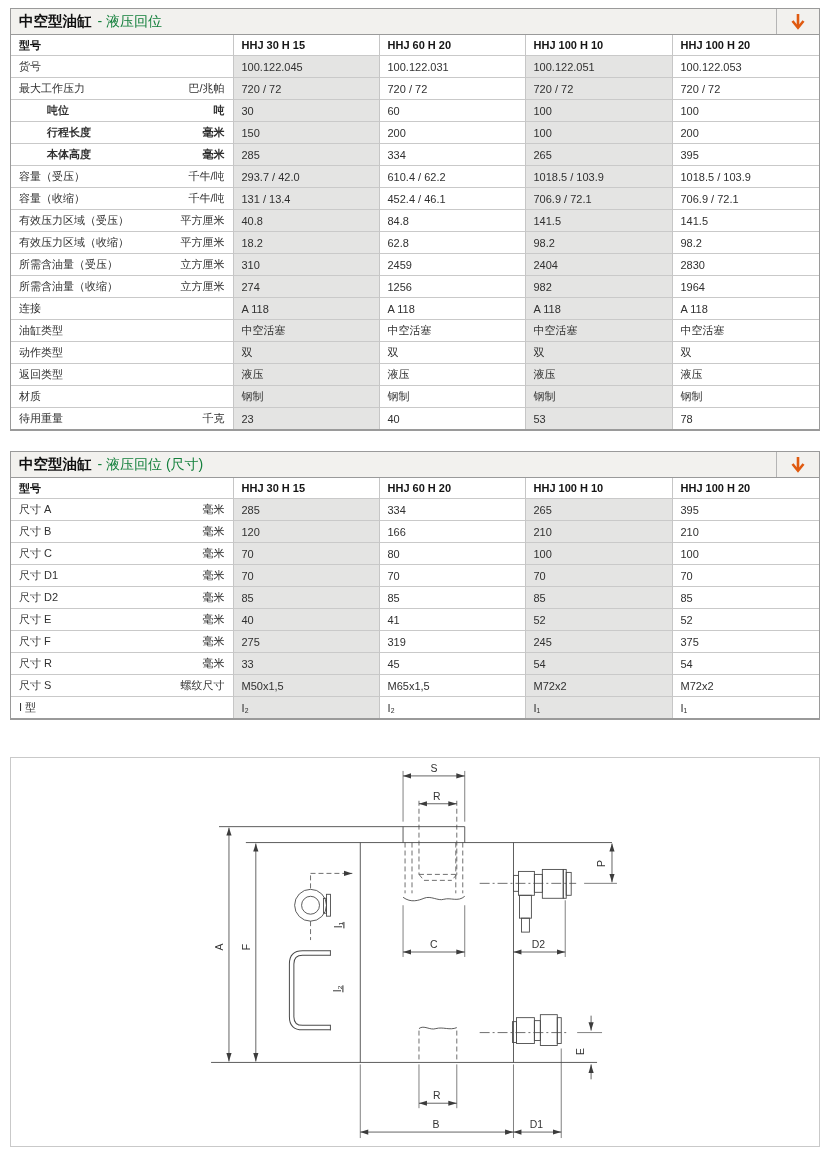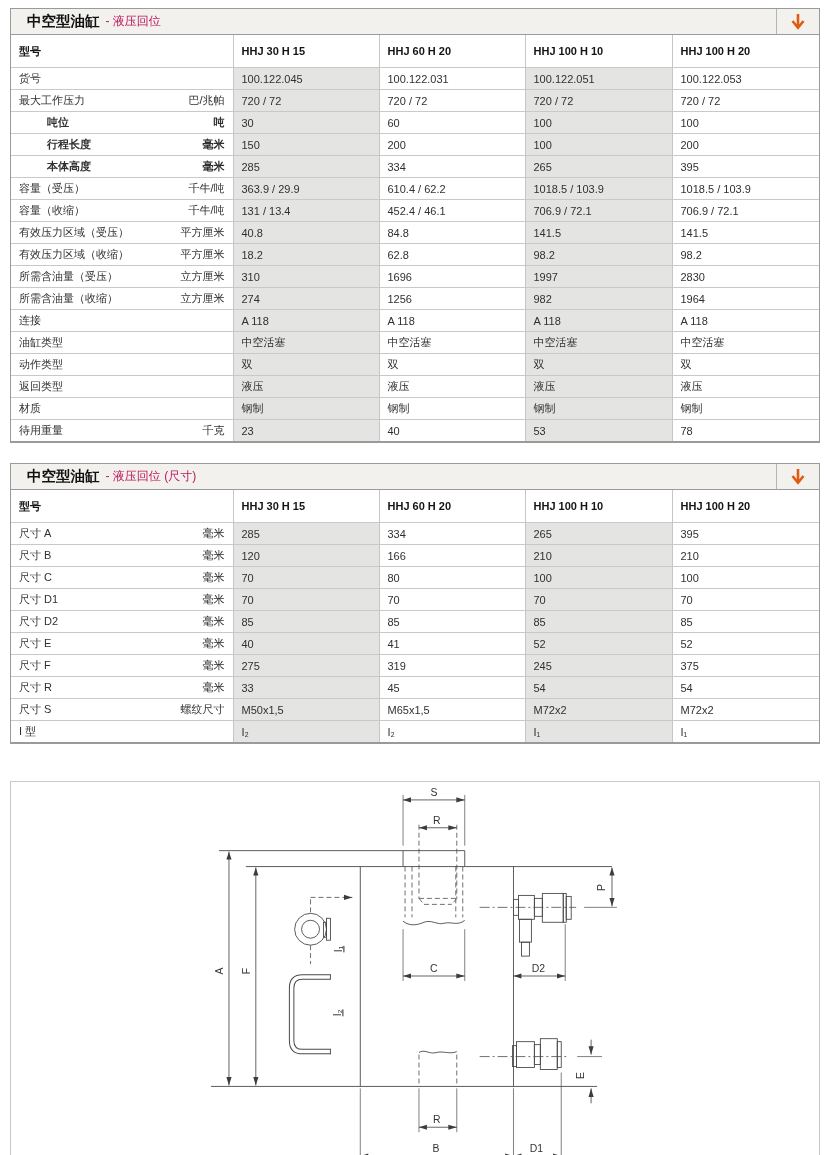--- a/index.html
+++ b/index.html
@@ -1,26 +1,26 @@
 <!DOCTYPE html>
 <html><head>
 <meta charset="utf-8">
 <style>
   html,body{margin:0;padding:0;background:#fff;}
   body{width:830px;height:1155px;font-family:"Liberation Sans",sans-serif;color:#303030;position:relative;}
   .page{padding:8px 10px 0 10px;}
   .block{border:1px solid #9a9a9a;border-bottom-width:2px;margin-bottom:20px;background:#fff;}
   .title-bar{display:flex;align-items:stretch;height:25px;background:#f2f1ee;border-bottom:1px solid #9a9a9a;}
-  .title-text{display:flex;align-items:center;padding-left:16px;gap:6px;white-space:nowrap;}
+  .title-text{display:flex;align-items:center;padding-left:8px;gap:6px;white-space:nowrap;}
   .title-main{font-size:14.5px;font-weight:bold;color:#111;}
-  .title-sub{font-size:12px;color:#be185d;}
+  .title-sub{font-size:14px;color:#15803d;}
   .arrow-cell{margin-left:auto;width:42px;border-left:1px solid #b5b5b5;display:flex;align-items:center;justify-content:center;cursor:pointer;}
   table.spec{width:100%;border-collapse:collapse;table-layout:fixed;}
   table.spec th, table.spec td{font-size:11px;padding:0 8px;height:21px;vertical-align:middle;overflow:hidden;white-space:nowrap;}
-  table.spec thead th{font-weight:bold;text-align:left;height:32px;color:#141414;}
+  table.spec thead th{font-weight:bold;text-align:left;height:20px;color:#141414;}
   table.spec td.val, table.spec th.val{border-left:1px solid #c6c6c6;}
   table.spec td.shade{background:#e4e4e3;}
   table.spec tbody tr td{border-top:1px solid #c9c9c9;}
   table.spec td.lbl{padding:0;}
   .lblwrap{display:flex;justify-content:space-between;align-items:flex-end;padding:0 8px;}
   .bold-row .lblwrap span{font-weight:bold;margin-left:28px;}
   .diagram-panel{margin-top:37px;border:1px solid #c9c9c9;background:#fff;height:388px;}
   .diagram-panel svg{display:block;}
   text.dim{font-size:10.5px;fill:#333;}
 </style>
@@ -120,21 +120,21 @@
             <td class="val shade">265</td>
             <td class="val">395</td>
           </tr>
           <tr>
             <td class="lbl">
               <div class="lblwrap">
                 <span>容量（受压）</span>
                 <span class="unit">千牛/吨</span>
               </div>
             </td>
-            <td class="val shade">363.9 / 29.9</td>
+            <td class="val shade">293.7 / 42.0</td>
             <td class="val">610.4 / 62.2</td>
             <td class="val shade">1018.5 / 103.9</td>
             <td class="val">1018.5 / 103.9</td>
           </tr>
           <tr>
             <td class="lbl">
               <div class="lblwrap">
                 <span>容量（收缩）</span>
                 <span class="unit">千牛/吨</span>
               </div>
@@ -169,22 +169,22 @@
             <td class="val">98.2</td>
           </tr>
           <tr>
             <td class="lbl">
               <div class="lblwrap">
                 <span>所需含油量（受压）</span>
                 <span class="unit">立方厘米</span>
               </div>
             </td>
             <td class="val shade">310</td>
-            <td class="val">1696</td>
-            <td class="val shade">1997</td>
+            <td class="val">2459</td>
+            <td class="val shade">2404</td>
             <td class="val">2830</td>
           </tr>
           <tr>
             <td class="lbl">
               <div class="lblwrap">
                 <span>所需含油量（收缩）</span>
                 <span class="unit">立方厘米</span>
               </div>
             </td>
             <td class="val shade">274</td>

